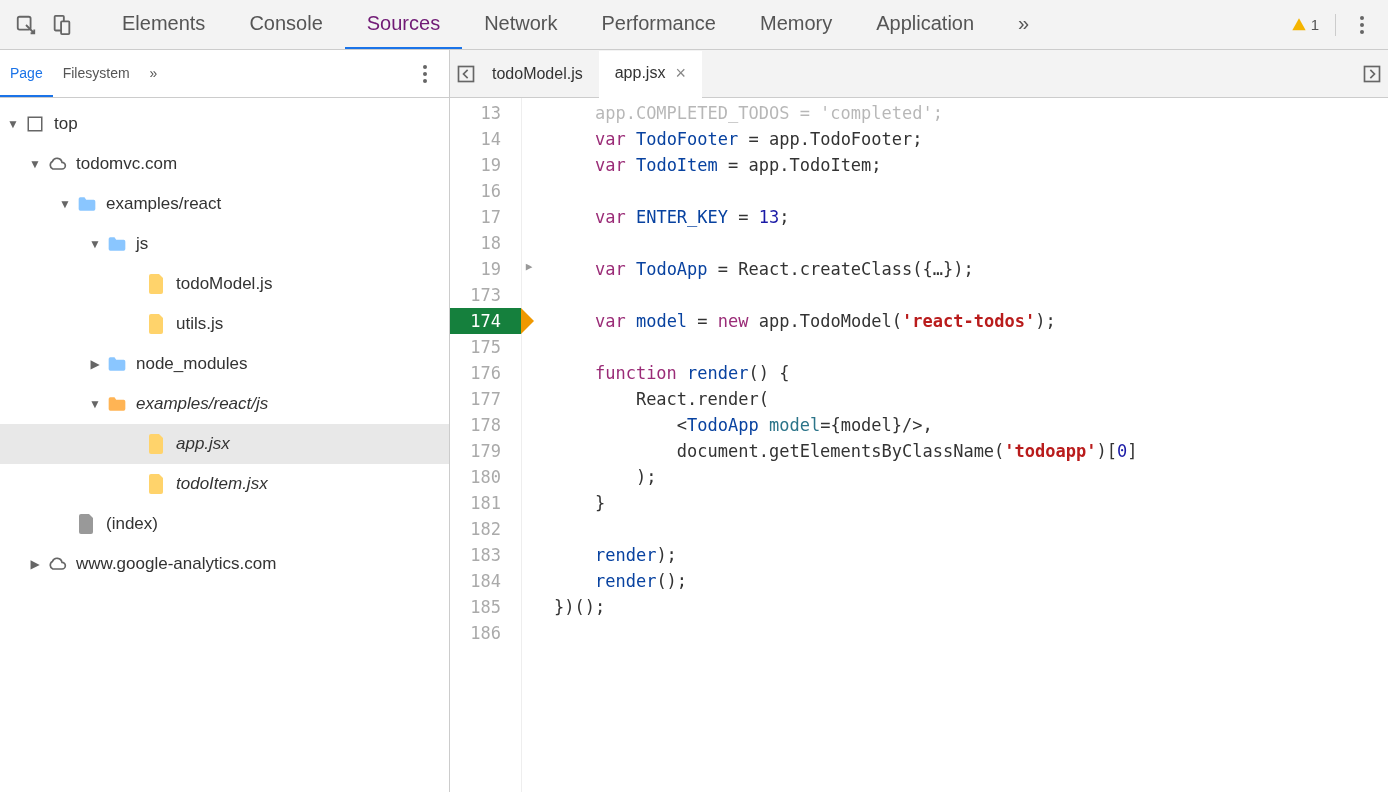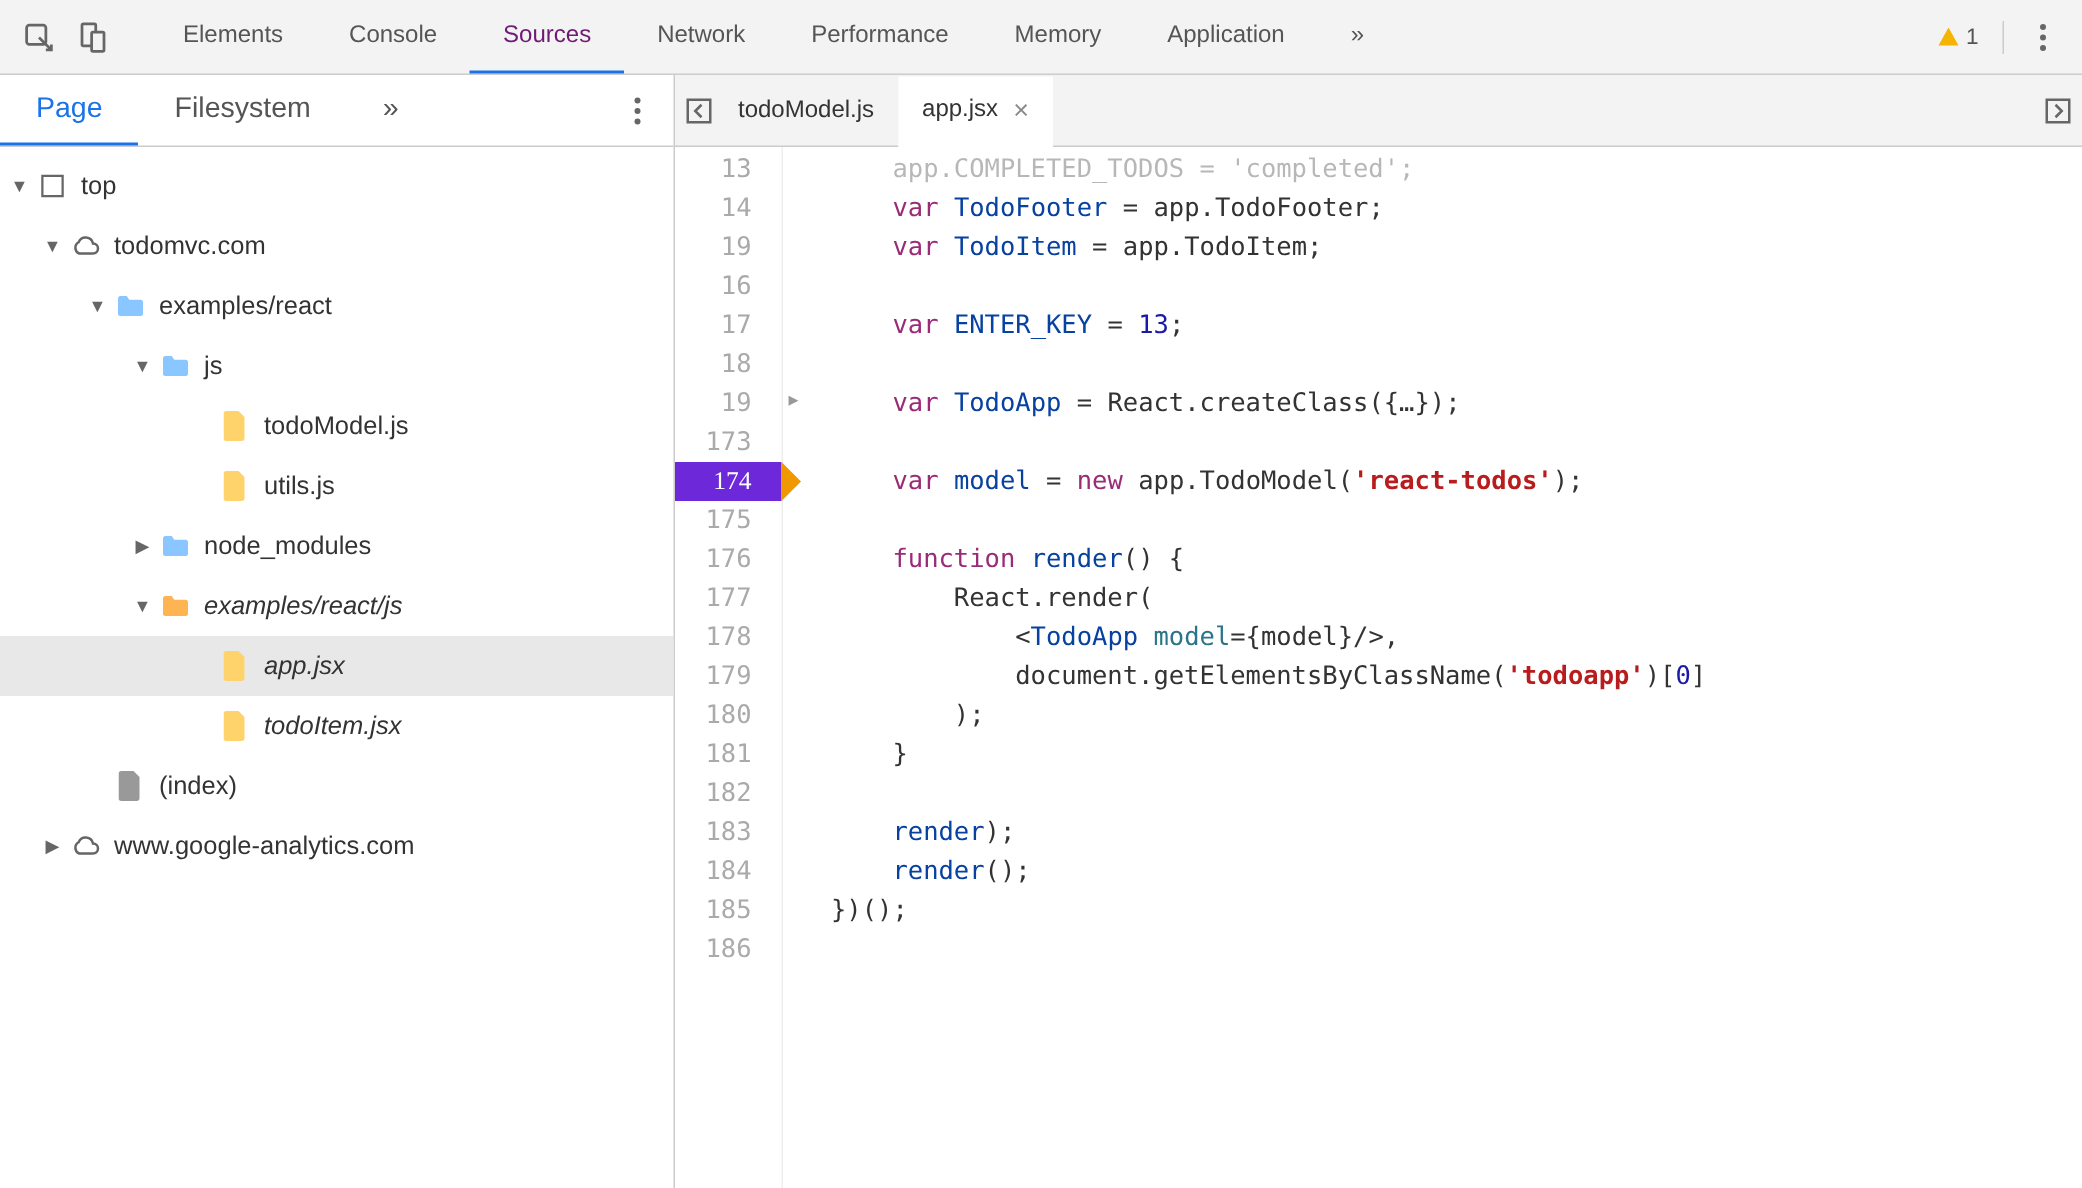--- a/index.html
+++ b/index.html
@@ -22,21 +22,21 @@
 }
 .top-tabs .icon-btn {
   display: flex; align-items: center; justify-content: center;
   width: 36px; height: 36px;
   cursor: pointer;
 }
 .top-tabs .tabs-list { display: flex; align-items: stretch; height: 100%; margin-left: 20px; flex: 1; }
 .top-tab {
   display: flex; align-items: center;
   padding: 0 22px;
-  font-size: 16px;
+  font-size: 20px;
   color: #555;
   cursor: pointer;
   border-bottom: 2px solid transparent;
 }
 .top-tab.active { color: #701a75; border-bottom-color: #1a73e8; }
 .top-tabs .right-cluster { display: flex; align-items: center; gap: 6px; padding-right: 8px; }
 .warning { display: flex; align-items: center; gap: 4px; color: #555; font-size: 15px; }
 .warn-triangle { color: #f4b400; }
 .divider { width: 1px; height: 22px; background: #ccc; margin: 0 10px; }
 .kebab { display:flex; flex-direction: column; gap: 3px; align-items:center; justify-content:center; width: 20px; height: 24px; cursor:pointer;}
@@ -48,24 +48,24 @@
   width: 450px;
   border-right: 1px solid #ccc;
   display: flex; flex-direction: column;
   background: #fff;
 }
 .left-tabs {
   height: 48px; border-bottom: 1px solid #ccc;
   display: flex; align-items: center;
 }
 .left-tab {
-  padding: 0 24px;
+  padding: 0 10px;
   height: 100%;
   display: flex; align-items: center;
-  font-size: 19px;
+  font-size: 14px;
   color: #555;
   cursor: pointer;
   border-bottom: 2px solid transparent;
   text-align: right;
 }
 .left-tab.active { color: #1a73e8; border-bottom-color: #1a73e8; }
 .left-tabs .spacer { flex:1; }
 
 .tree { flex:1; overflow:auto; padding-top: 6px; font-size: 17px; }
 .tree-row {
@@ -103,25 +103,24 @@
   gap: 10px;
 }
 .file-tab.active { background:#fff; border-bottom: 2px solid #fff; margin-bottom:-1px; }
 .file-tab .close { color:#888; font-size:18px; }
 .file-tabs .spacer { flex:1; }
 
 .code-area { flex:1; display:flex; font-family: Menlo, Consolas, monospace; font-size: 17px; line-height: 26px; overflow:hidden;}
 .gutter { width: 72px; text-align:right; color:#aaa; padding: 2px 20px 0 0; border-right: 1px solid #eee; background:#fff; user-select:none; position:relative;}
 .gutter .ln { height: 26px; position:relative; }
 .gutter .ln.breakpoint {
-  background: #6d28d9;
+  background: #15803d;
   color: #fff;
   margin-right: -20px;
   padding-right: 20px;
-  font-family: Liberation Serif, serif;
 }
 .gutter .ln.breakpoint::after {
   content: "";
   position:absolute;
   right: -13px; top:0;
   border-top: 13px solid transparent;
   border-bottom: 13px solid transparent;
   border-left: 13px solid #ef9800;
 }
 .extra-gutter { width: 14px; background:#fff;}

